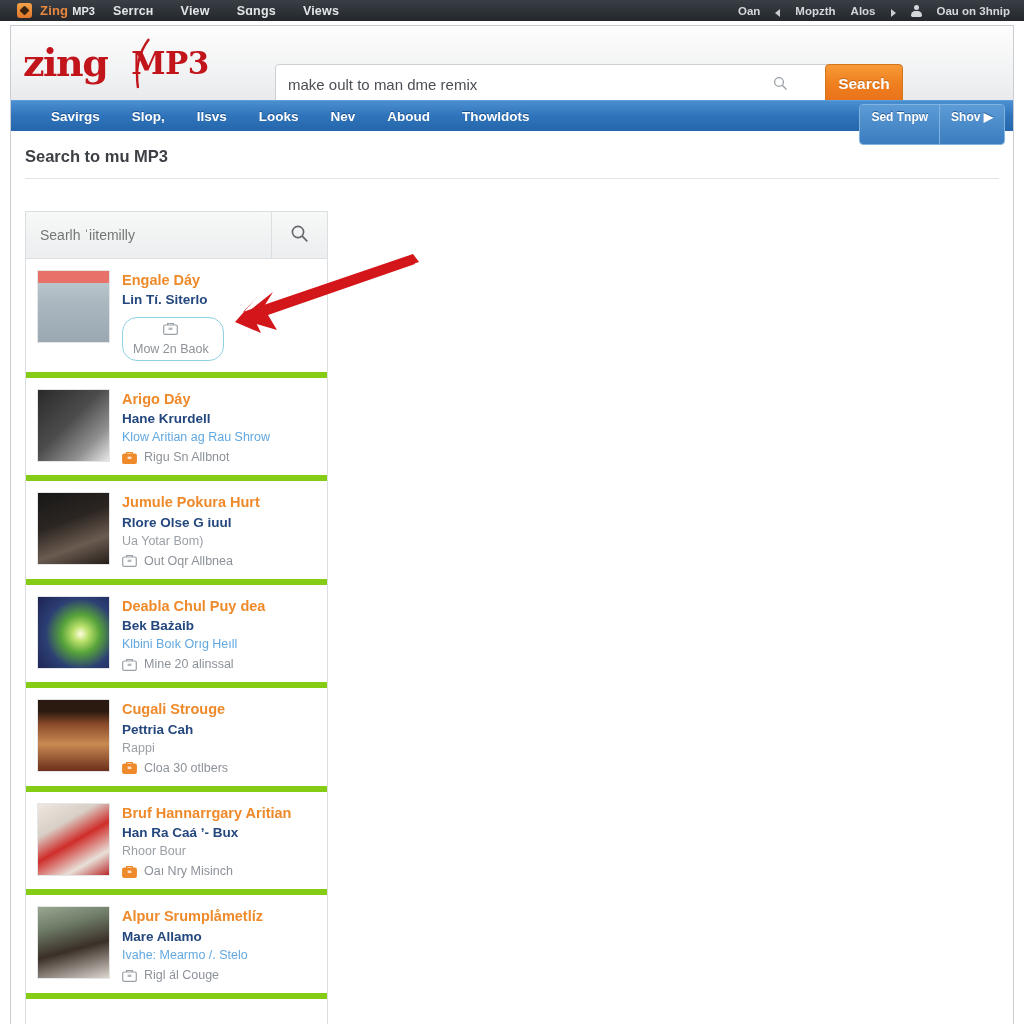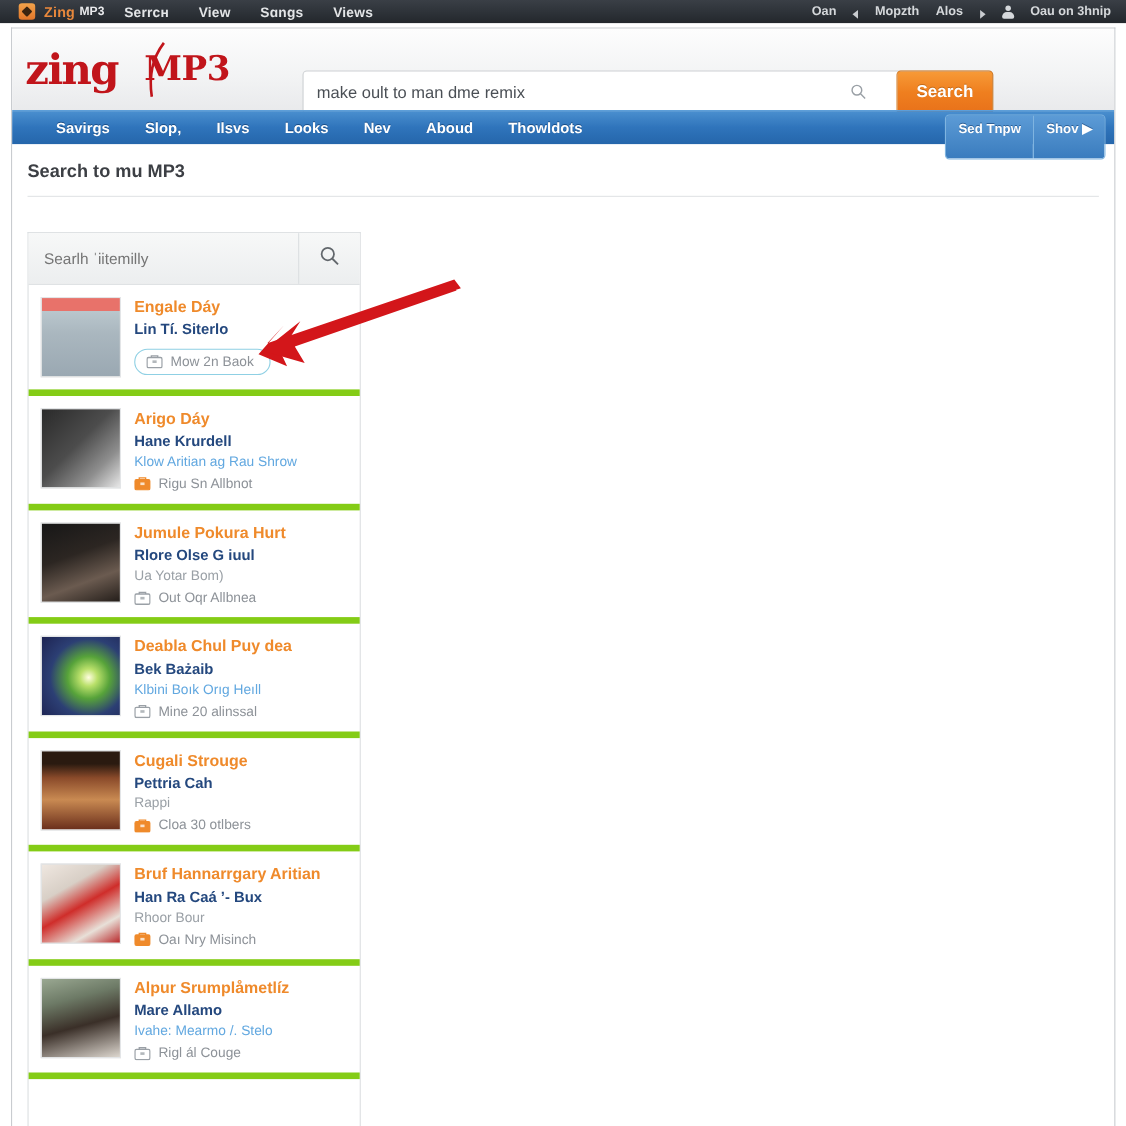--- a/index.html
+++ b/index.html
@@ -105,21 +105,21 @@
     font-size: 15px; color: #4a4f55;
     font-family: "Liberation Sans", sans-serif;
     outline: none;
   }
   #search-mag {
     position: absolute; right: 115px; top: 12px;
     width: 15px; height: 15px;
   }
   #search-button {
     position: absolute; right: 0; top: 0;
-    width: 88px; height: 40px; border: 1px solid #d2761c; border-radius: 4px;
+    width: 78px; height: 40px; border: 1px solid #d2761c; border-radius: 4px;
     background: linear-gradient(180deg, #f79a37 0%, #ef7f1f 50%, #e8711a 100%);
     color: #fff; font-size: 15.5px; font-weight: bold;
     font-family: "Liberation Sans", sans-serif;
     cursor: pointer;
     text-shadow: 0 -1px 0 rgba(120,60,0,.4);
   }
 
   
   #navbar {
     height: 31px; width: 100%;
@@ -207,20 +207,21 @@
   }
   .r-note.blue { color: #62a8e0; }
   .r-action {
     display: flex; align-items: center; gap: 7px; margin-top: 5px;
     color: #8d9298; font-size: 12.5px; white-space: nowrap;
   }
   .r-action.pill {
     display: inline-flex; border: 1px solid #8fd0e4; border-radius: 15px;
     padding: 4px 14px 4px 10px; background: #fff; cursor: pointer;
     margin-top: 8px;
+    flex-direction: column;
   }
   .ic { width: 15px; height: 13px; flex: none; }
 
   #arrow { position: absolute; left: 0; top: 0; pointer-events: none; }
 </style>
 </head>
 <body>
 
 <div id="os-bar">
   <div class="os-logo"></div>

